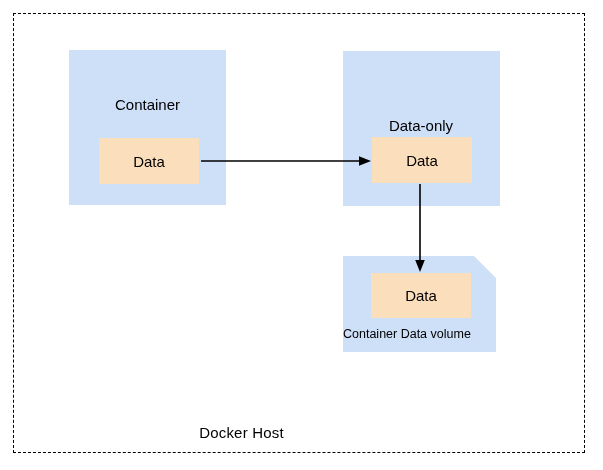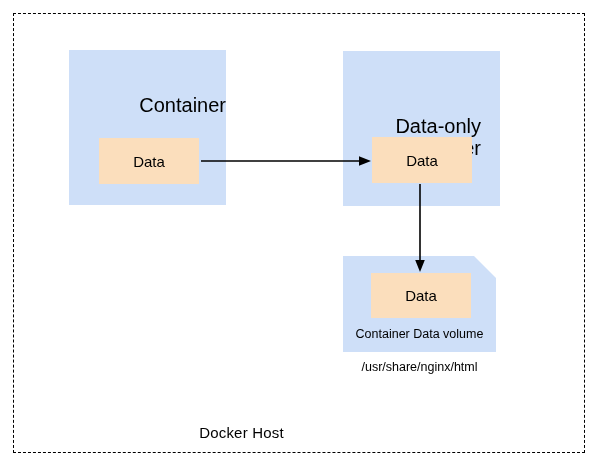--- a/index.html
+++ b/index.html
@@ -39,22 +39,22 @@
     width: 157px;
     height: 155px;
     background: var(--container-fill, #CEDFF8);
   }
   .container-box.app   { left: 69px;  top: 50px; }
   .container-box.donly { left: 343px; top: 51px; }
   .container-title {
     position: absolute;
     left: 0;
     width: 100%;
-    text-align: right;
-    font-size: 20px;
+    text-align: center;
+    font-size: 15px;
     line-height: 22px;
   }
   .app .container-title   { top: 44px; }
   .donly .container-title { top: 64px; }
   .data-node {
     position: absolute;
     width: 100px;
     height: 46px;
     background: var(--data-fill, #FBDEBC);
     display: flex;
@@ -72,21 +72,20 @@
     width: 153px;
     height: 96px;
     background: var(--container-fill, #CEDFF8);
     clip-path: polygon(0 0, calc(100% - 22px) 0, 100% 22px, 100% 100%, 0 100%);
   }
   .volume-caption {
     position: absolute;
     left: 343px;
     top: 327px;
     width: 153px;
-    text-align: center;
     font-size: 12.5px;
   }
   .mount-path {
     position: absolute;
     left: 328px;
     top: 360px;
     width: 183px;
     text-align: center;
     font-size: 12.5px;
   }
@@ -111,21 +110,20 @@
   </div>
 
   <div class="container-box donly">
     <div class="container-title" style="padding：0; left:18px; width:120px;">Data-only Container</div>
     <div class="data-node n2" style="left:29px; top:86px;">Data</div>
   </div>
 
   <div class="volume-shape"></div>
   <div class="data-node n3">Data</div>
   <div class="volume-caption">Container Data volume</div>
-  <div class="mount-path">/usr/share/nginx/html</div>
 
   <svg class="arrow-layer" viewBox="0 0 603 470" xmlns="http://www.w3.org/2000/svg">
     <g stroke="#000" fill="#000">
       <line x1="201" y1="161" x2="360" y2="161" stroke-width="1.6"></line>
       <polygon points="371,161 359,156.2 359,165.8" stroke="none"></polygon>
     </g>
     <g stroke="#000" fill="#000">
       <line x1="420" y1="184" x2="420" y2="261" stroke-width="1.6"></line>
       <polygon points="420,272 415.2,260 424.8,260" stroke="none"></polygon>
     </g>

